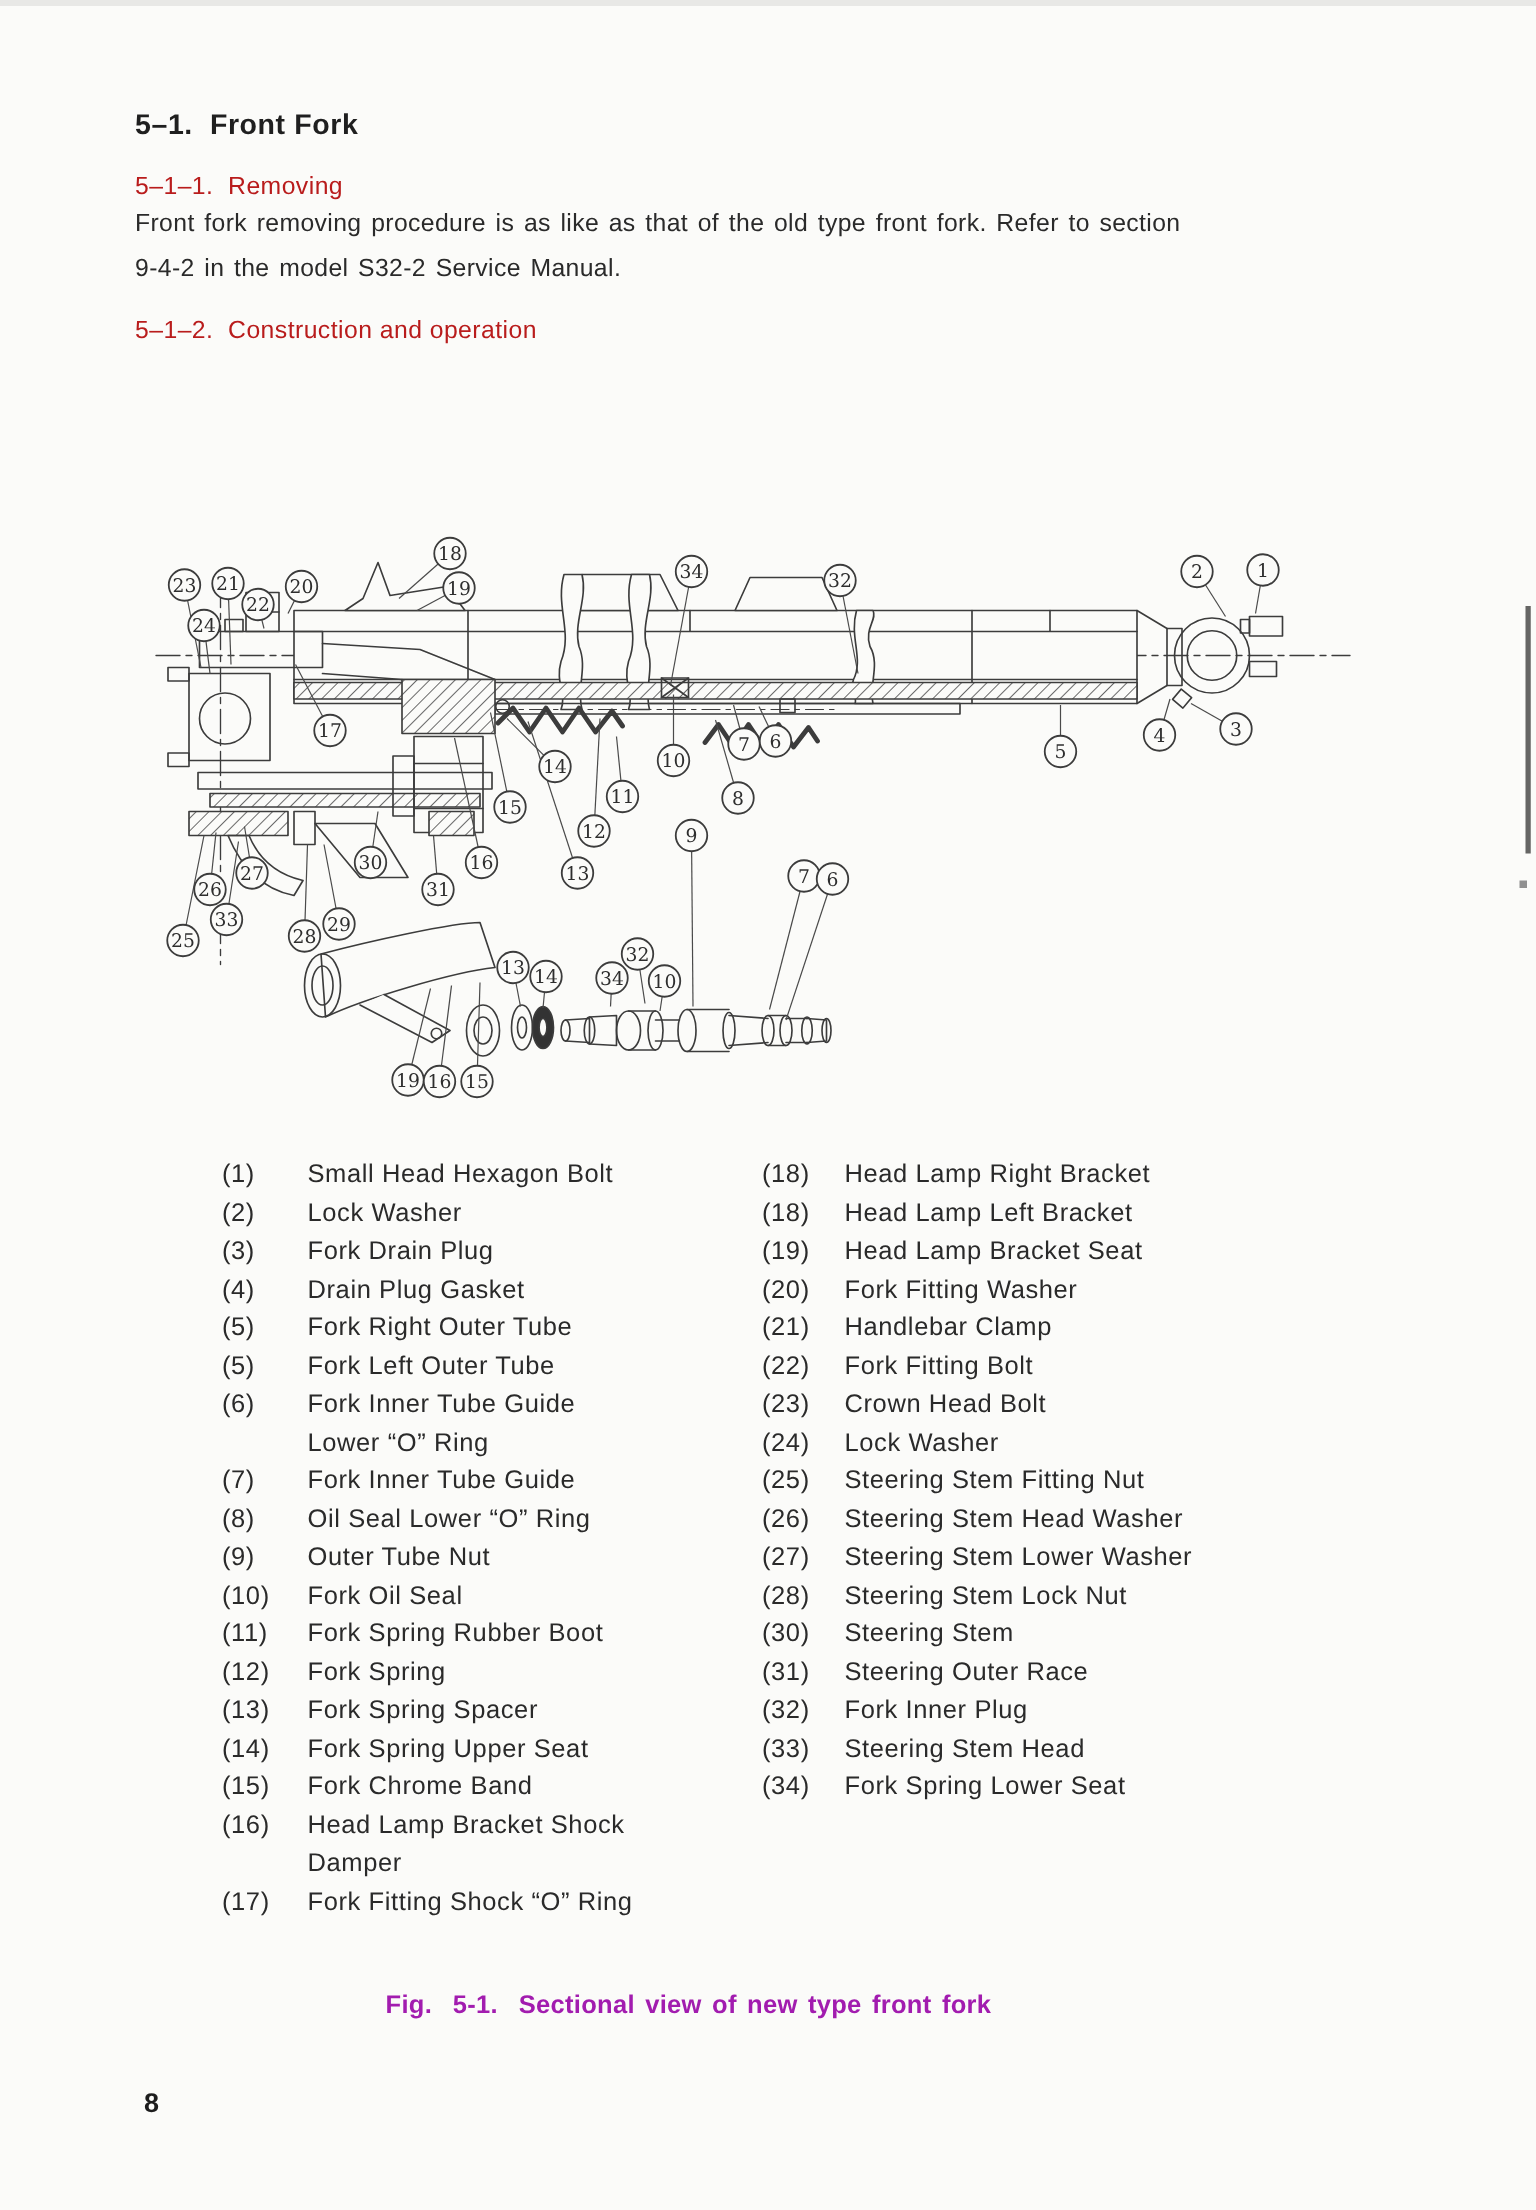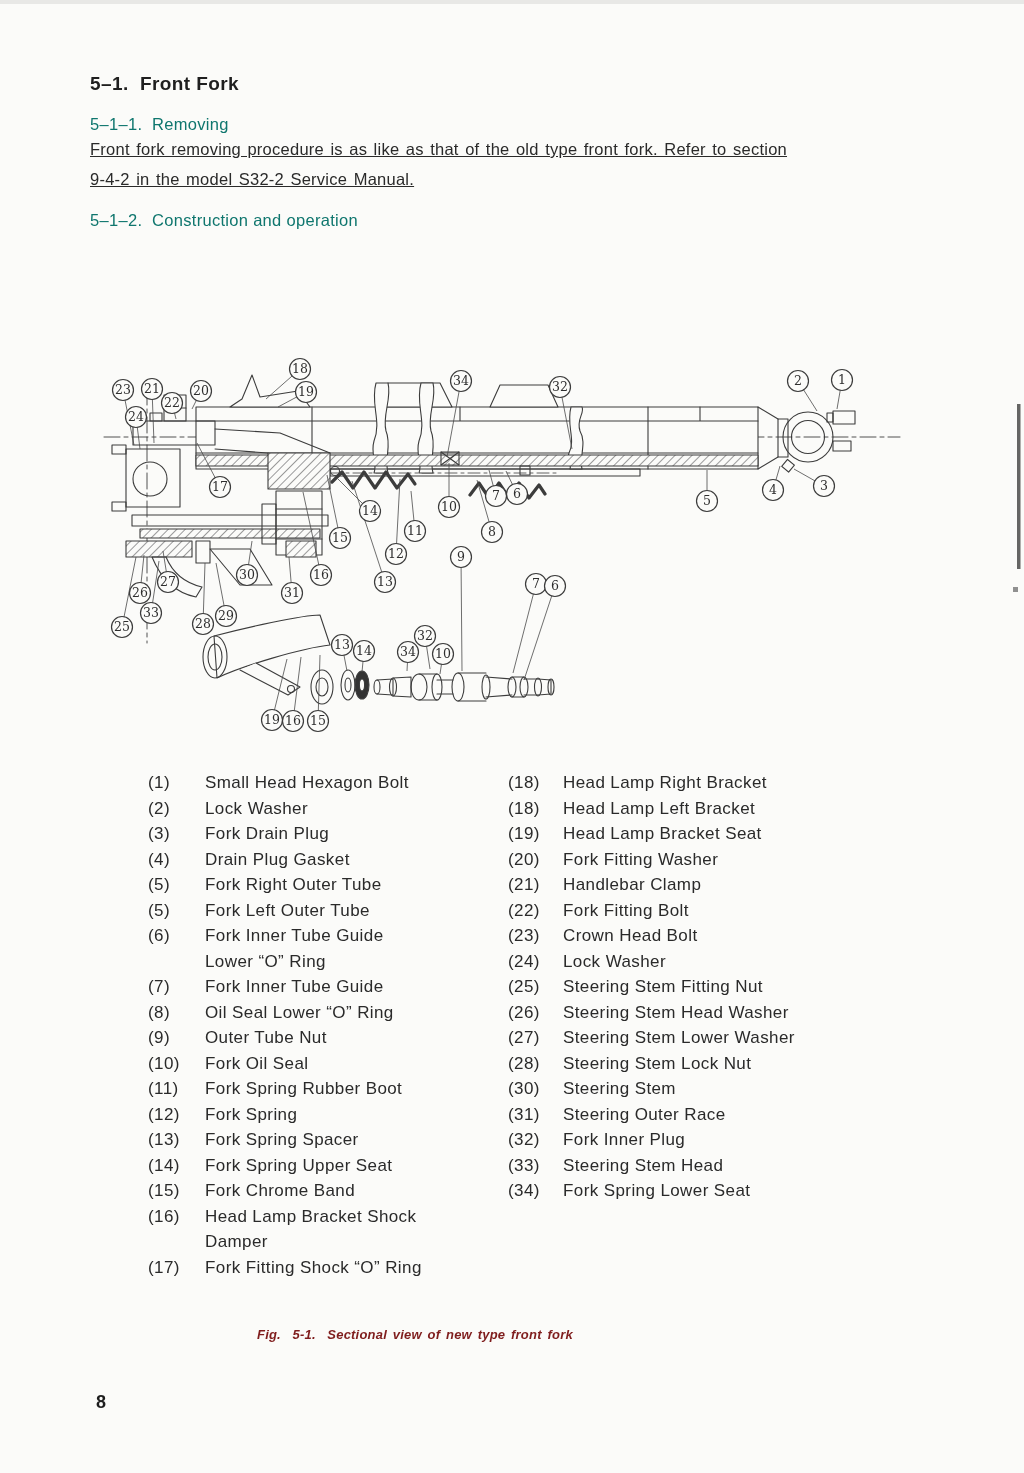--- a/index.html
+++ b/index.html
@@ -1,29 +1,29 @@
 <!DOCTYPE html>
 <html><head>
 <meta charset="utf-8">
 <style>
   html,body{margin:0;padding:0;background:#e8e8e6;}
   .page{position:relative;width:1024px;height:1473px;background:#fbfbf9;
         font-family:"Liberation Sans",sans-serif;color:#2d2d2d;overflow:hidden;margin:4px auto;}
   .abs{position:absolute;}
   .h1{font-size:19px;font-weight:bold;letter-spacing:.4px;white-space:pre;color:#1f1f1f;}
-  .sub{font-size:16.5px;letter-spacing:.3px;white-space:pre;color:#0f766e;}
+  .sub{font-size:16.5px;letter-spacing:.3px;white-space:pre;color:#b91c1c;}
   .para{font-size:16.5px;line-height:30px;letter-spacing:.25px;word-spacing:1.6px;
-        white-space:pre-line;width:830px;color:#2a2a2a;text-decoration:underline;}
+        white-space:pre-line;width:830px;color:#2a2a2a;}
   .plist{font-size:17px;letter-spacing:.4px;color:#2a2a2a;}
   .prow{display:flex;align-items:flex-start;line-height:25.5px;}
   .pnum{flex:0 0 57px;}
   .plist-right .pnum{flex:0 0 55px;}
   .plabel{white-space:pre-line;}
-  .caption{font-size:13px;font-weight:bold;letter-spacing:.2px;word-spacing:2px;
-           white-space:pre;color:#7f1d1d;font-style:italic;}
+  .caption{font-size:17px;font-weight:bold;letter-spacing:.2px;word-spacing:2px;
+           white-space:pre;color:#a21caf;}
   .pageno{font-size:18px;font-weight:bold;color:#1d1d1d;}
   svg text{user-select:none;}
 </style>
 </head>
 <body>
 
 <div class="page">
 
   <div class="abs h1" style="left:90px;top:69px">5–1.  Front Fork</div>
 

